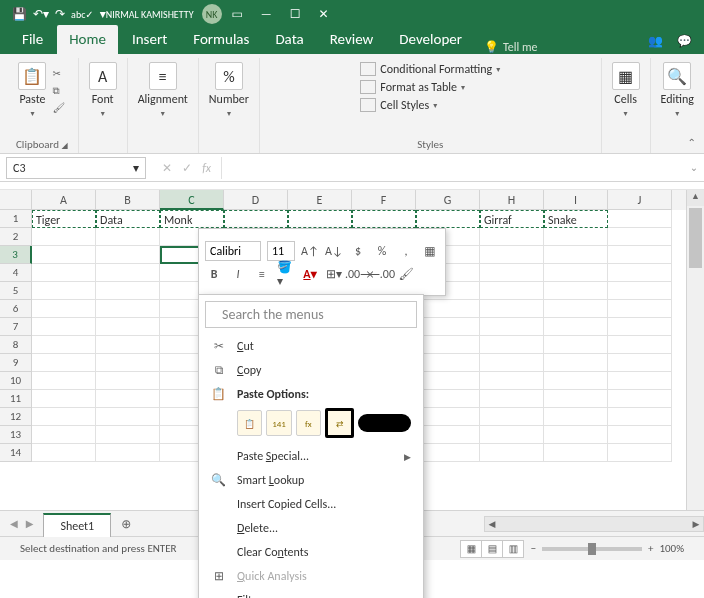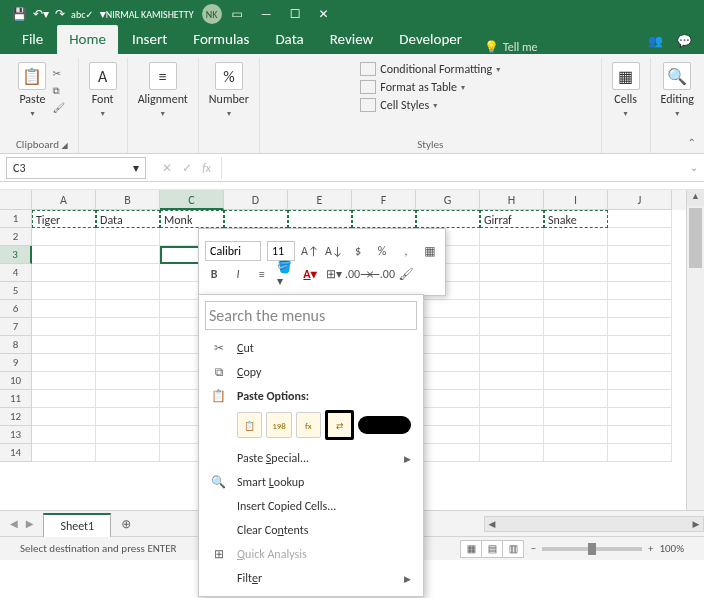--- a/index.html
+++ b/index.html
@@ -81,21 +81,21 @@
 
 
 .mini-toolbar { position: absolute; left: 198px; top: 228px; background: #fff; border: 1px solid #c8c8c8; box-shadow: 2px 2px 6px rgba(0,0,0,.2); padding: 12px 6px; display: flex; flex-direction: column; gap: 4px; }
 .mini-toolbar .row1, .mini-toolbar .row2 { display: flex; align-items: center; gap: 6px; font-size: 12px; }
 .mini-toolbar select, .mini-toolbar .fbox { height: 20px; border: 1px solid #c8c8c8; font-size: 12px; padding: 0 4px; background: #fff; }
 .mini-toolbar .ico { width: 18px; height: 18px; display: inline-flex; align-items: center; justify-content: center; color: #555; font-size: 12px; }
 .mini-toolbar .ared { color: #c00000; font-weight: bold; }
 
 
 .context-menu { position: absolute; left: 198px; top: 294px; width: 226px; background: #fff; border: 1px solid #c8c8c8; box-shadow: 2px 3px 8px rgba(0,0,0,.25); padding-bottom: 6px; }
-.context-menu .search { margin: 6px; border: 1px solid #c8c8c8; padding: 4px 3px; color: #888; font-size: 16px; }
+.context-menu .search { margin: 6px; border: 1px solid #c8c8c8; padding: 4px 16px; color: #888; font-size: 14px; }
 .context-menu .mi { display: flex; align-items: center; gap: 10px; padding: 5px 12px; font-size: 12px; color: #333; }
 .context-menu .mi .mico { width: 16px; text-align: center; color: #666; font-size: 12px; }
 .context-menu .mi.dis { color: #aaa; }
 .context-menu .paste-opts { display: flex; gap: 4px; padding: 2px 12px 6px 38px; align-items: center; }
 .context-menu .paste-opts .po { width: 26px; height: 26px; border: 1px solid #d0d0d0; border-radius: 2px; display: flex; align-items: center; justify-content: center; font-size: 9px; color: #8a6d00; background: #fff9e6; }
 .context-menu .paste-opts .po.hi { border: 3px solid #000; width: 30px; height: 30px; }
 .context-menu .paste-opts .redact { width: 54px; height: 18px; background: #000; border-radius: 9px; }
 .context-menu .submenu-arrow { margin-left: auto; font-size: 9px; color: #666; }
 .u { text-decoration: underline; }
 </style>
@@ -500,40 +500,44 @@
   <div class="mi">
       <span class="mico">⧉</span>
       <span><span class="u">C</span>opy</span>
     </div>
   <div class="mi">
       <span class="mico">📋</span>
       <b>Paste Options:</b>
     </div>
   <div class="paste-opts">
     <div class="po">📋</div>
-    <div class="po">198</div>
+    <div class="po">141</div>
     <div class="po">fx</div>
     <div class="po hi">⇄</div>
     <div class="redact"></div>
   </div>
   <div class="mi">
       <span class="mico"></span>
       <span>Paste <span class="u">S</span>pecial...</span>
       <span class="submenu-arrow">▶</span>
     </div>
   <div class="mi">
       <span class="mico">🔍</span>
       <span>Smart <span class="u">L</span>ookup</span>
     </div>
   <div class="mi">
       <span class="mico"></span>
       <span>Insert Copied Cells...</span>
     </div>
   <div class="mi">
       <span class="mico"></span>
+      <span><span class="u">D</span>elete...</span>
+    </div>
+  <div class="mi">
+      <span class="mico"></span>
       <span>Clear Co<span class="u">n</span>tents</span>
     </div>
   <div class="mi dis">
       <span class="mico">⊞</span>
       <span><span class="u">Q</span>uick Analysis</span>
     </div>
   <div class="mi">
       <span class="mico"></span>
       <span>Filt<span class="u">e</span>r</span>
       <span class="submenu-arrow">▶</span>

